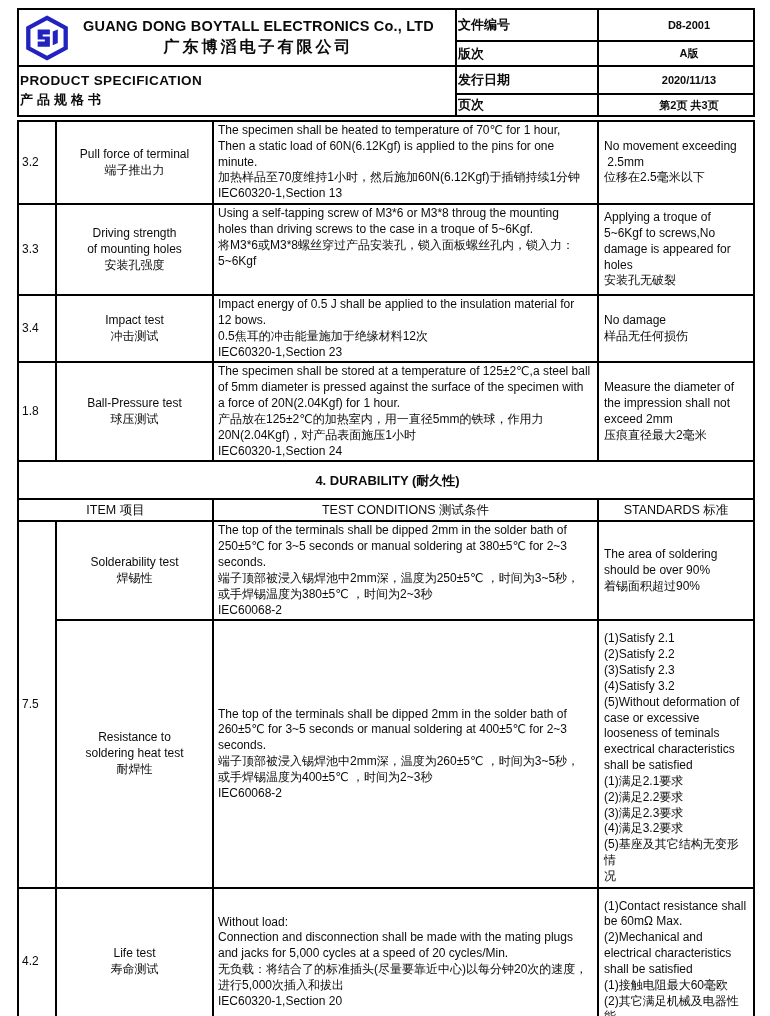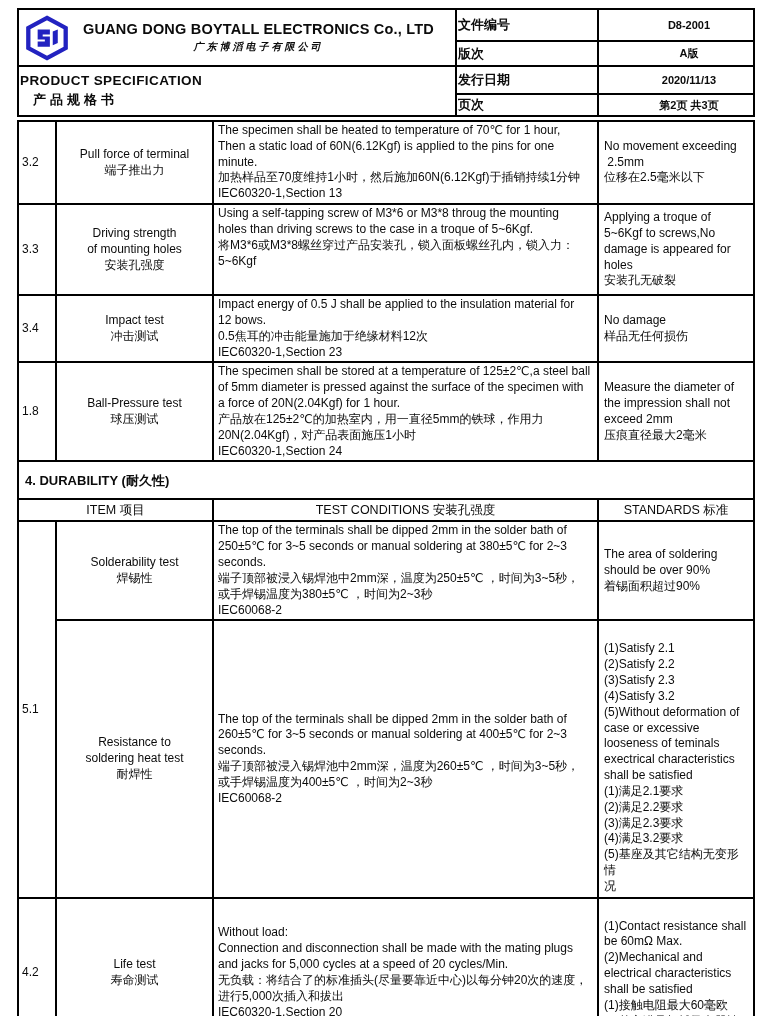--- a/index.html
+++ b/index.html
@@ -11,37 +11,37 @@
   }
   .page{box-sizing:border-box;width:770px;height:934px;padding:8px 17px;background:#fff;}
   table{border-collapse:collapse;table-layout:fixed;width:736px;}
   td{border:2px solid #000;box-sizing:border-box;overflow:hidden;}
 
   
   .hdr td{vertical-align:middle;}
   .company-cell{position:relative;text-align:center;padding-left:44px;}
   .logo-wrap{position:absolute;left:5px;top:50%;transform:translateY(-50%);width:46px;height:46px;}
   .company-en{font-weight:bold;font-size:14.5px;letter-spacing:.2px;}
-  .company-cn{font-weight:bold;font-size:10px;letter-spacing:3px;margin-top:3px;font-style:italic;}
+  .company-cn{font-weight:bold;font-size:16px;letter-spacing:3px;margin-top:3px;}
   .title-cell{text-align:left;}
   .title-en{font-weight:bold;font-size:13.5px;letter-spacing:.4px;}
-  .title-cn{font-weight:bold;font-size:13px;letter-spacing:4px;margin-top:3px;margin-left:13px;}
+  .title-cn{font-weight:bold;font-size:13px;letter-spacing:4px;margin-top:3px;}
   .fld-label{font-weight:bold;font-size:13px;}
   .fld-value{text-align:center;font-weight:bold;font-size:11px;padding-left:27px;}
 
   
   .main{margin-top:3px;font-size:12px;line-height:1.32;}
   .main td{padding:1px 3px;}
   td.no{text-align:left;vertical-align:middle;}
   td.item{text-align:center;vertical-align:middle;white-space:pre-wrap;}
   td.cond{vertical-align:top;white-space:pre-wrap;padding:1px 4px;margin-top:12px;}
   td.cond.mid{vertical-align:middle;}
   td.std{vertical-align:middle;white-space:pre-wrap;padding:2px 5px;}
-  td.std.top{vertical-align:top;padding-top:20px;}
-  td.sec-heading{font-weight:bold;font-size:13px;padding-left:6px;vertical-align:middle;}
+  td.std.top{vertical-align:top;padding-top:10px;}
+  td.sec-heading{font-weight:bold;font-size:13px;padding-left:6px;vertical-align:middle;text-align:center;}
   td.col-head{text-align:center;vertical-align:middle;font-size:12.5px;padding:1px 2px;margin-left:16px;}
 </style>
 </head>
 <body>
 
 <div class="page">
 
   <table class="hdr">
     <colgroup>
         <col style="width:438px">
@@ -149,26 +149,26 @@
 exceed 2mm
 压痕直径最大2毫米</td>
     </tr>
 
     <tr style="height:38px">
       <td class="sec-heading" colspan="4">4. DURABILITY  (耐久性)</td>
     </tr>
 
     <tr style="height:22px">
       <td class="col-head" colspan="2">ITEM 项目</td>
-      <td class="col-head">TEST CONDITIONS 安装孔强度</td>
+      <td class="col-head">TEST CONDITIONS 测试条件</td>
       <td class="col-head">STANDARDS 标准</td>
     </tr>
 
     <tr style="height:89px">
-      <td class="no" rowspan="2">5.1</td>
+      <td class="no" rowspan="2">7.5</td>
       <td class="item">Solderability test
 焊锡性</td>
       <td class="cond">The top of the terminals shall be dipped 2mm in the solder bath of
 250±5℃ for 3~5 seconds or manual soldering at 380±5℃ for 2~3
 seconds.
 端子顶部被浸入锡焊池中2mm深，温度为250±5℃ ，时间为3~5秒，
 或手焊锡温度为380±5℃ ，时间为2~3秒
 IEC60068-2</td>
       <td class="std">The area of soldering
 should be over 90%

